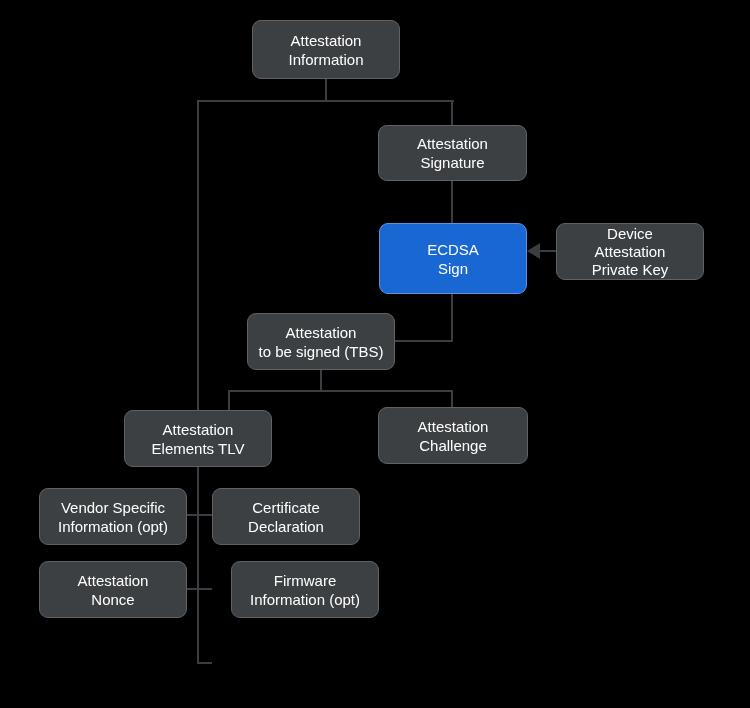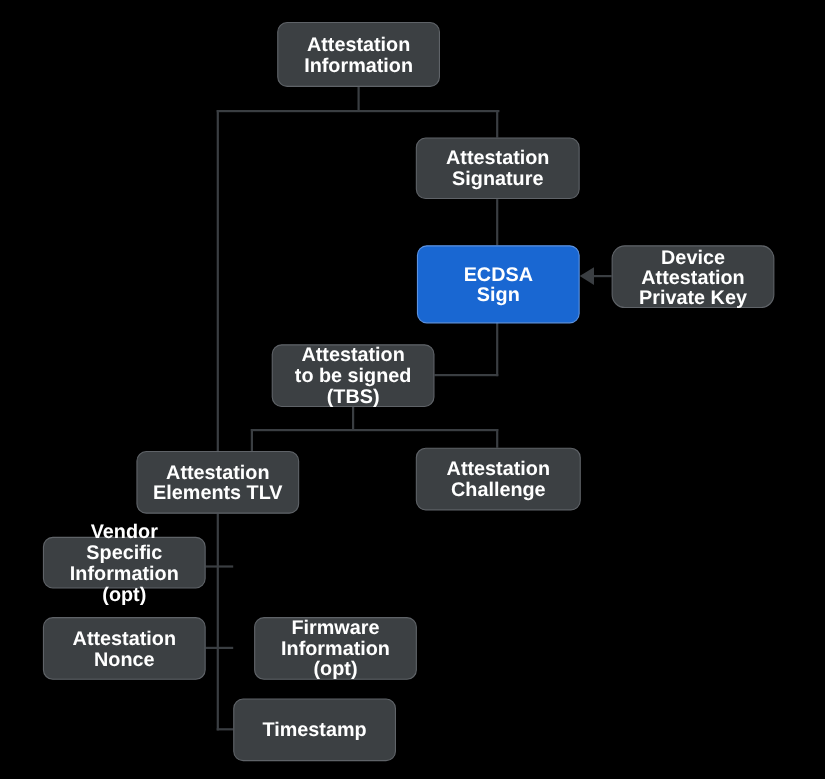--- a/index.html
+++ b/index.html
@@ -7,44 +7,44 @@
     position:relative;width:750px;height:708px;background:#000;
     font-family:"Liberation Sans",sans-serif;overflow:hidden;
   }
   .node{
     position:absolute;display:flex;align-items:center;justify-content:center;
     text-align:center;box-sizing:border-box;
     background:var(--node-fill,#3c4043);
     border:1.5px solid var(--node-border,#5f6368);
     border-radius:9px;
     color:var(--node-text,#ffffff);
-    font-size:18px;font-weight:bold;line-height:19px;
+    font-size:15px;font-weight:normal;line-height:19px;
     white-space:pre-line;padding:18px 6px;
   }
   .node.accent{
     background:var(--accent-fill,#1967d2);
     border-color:var(--accent-border,#5c92e0);
   }
-  .node.tight{line-height:18px;border-radius:12px;}
+  .node.tight{line-height:18px;}
   .line{position:absolute;background:var(--connector,#3a3e42);}
   .arrowhead{
     position:absolute;width:0;height:0;
     border-top:8px solid transparent;
     border-bottom:8px solid transparent;
     border-right:13px solid var(--connector,#3a3e42);
   }
   
   #n-info{left:252px;top:20px;width:148px;height:59px;}
   #n-sig{left:378px;top:125px;width:149px;height:56px;}
   #n-ecdsa{left:379px;top:223px;width:148px;height:71px;}
   #n-devkey{left:556px;top:223px;width:148px;height:57px;}
   #n-tbs{left:247px;top:313px;width:148px;height:57px;}
   #n-tlv{left:124px;top:410px;width:148px;height:57px;}
   #n-challenge{left:378px;top:407px;width:150px;height:57px;}
-  #n-vendor{left:39px;top:488px;width:148px;height:47px;}
+  #n-vendor{left:39px;top:488px;width:148px;height:57px;}
   #n-cert{left:212px;top:488px;width:148px;height:57px;}
   #n-nonce{left:39px;top:561px;width:148px;height:57px;}
   #n-firmware{left:212px;top:561px;width:148px;height:57px;margin-left:19px;}
   #n-timestamp{left:212px;top:635px;width:148px;height:57px;}
   
   #c-info-down{left:325px;top:79px;width:2px;height:22px;}
   #c-split-top{left:197px;top:100px;width:257px;height:2px;}
   #c-left-trunk-upper{left:197px;top:100px;width:2px;height:310px;}
   #c-sig-in{left:451px;top:100px;width:2px;height:25px;}
   #c-sig-ecdsa{left:451px;top:181px;width:2px;height:42px;}
@@ -94,19 +94,20 @@
 Attestation
 Private Key</div>
   <div class="node" id="n-tbs">Attestation
 to be signed (TBS)</div>
   <div class="node" id="n-tlv">Attestation
 Elements TLV</div>
   <div class="node" id="n-challenge">Attestation
 Challenge</div>
   <div class="node" id="n-vendor">Vendor Specific
 Information (opt)</div>
+  <div class="node" id="n-cert">Certificate
+Declaration</div>
   <div class="node" id="n-nonce">Attestation
 Nonce</div>
   <div class="node" id="n-firmware">Firmware
 Information (opt)</div>
-  <div class="node" id="n-timestamp">Timestamp</div>
 
 </div>
 
 </body></html>

